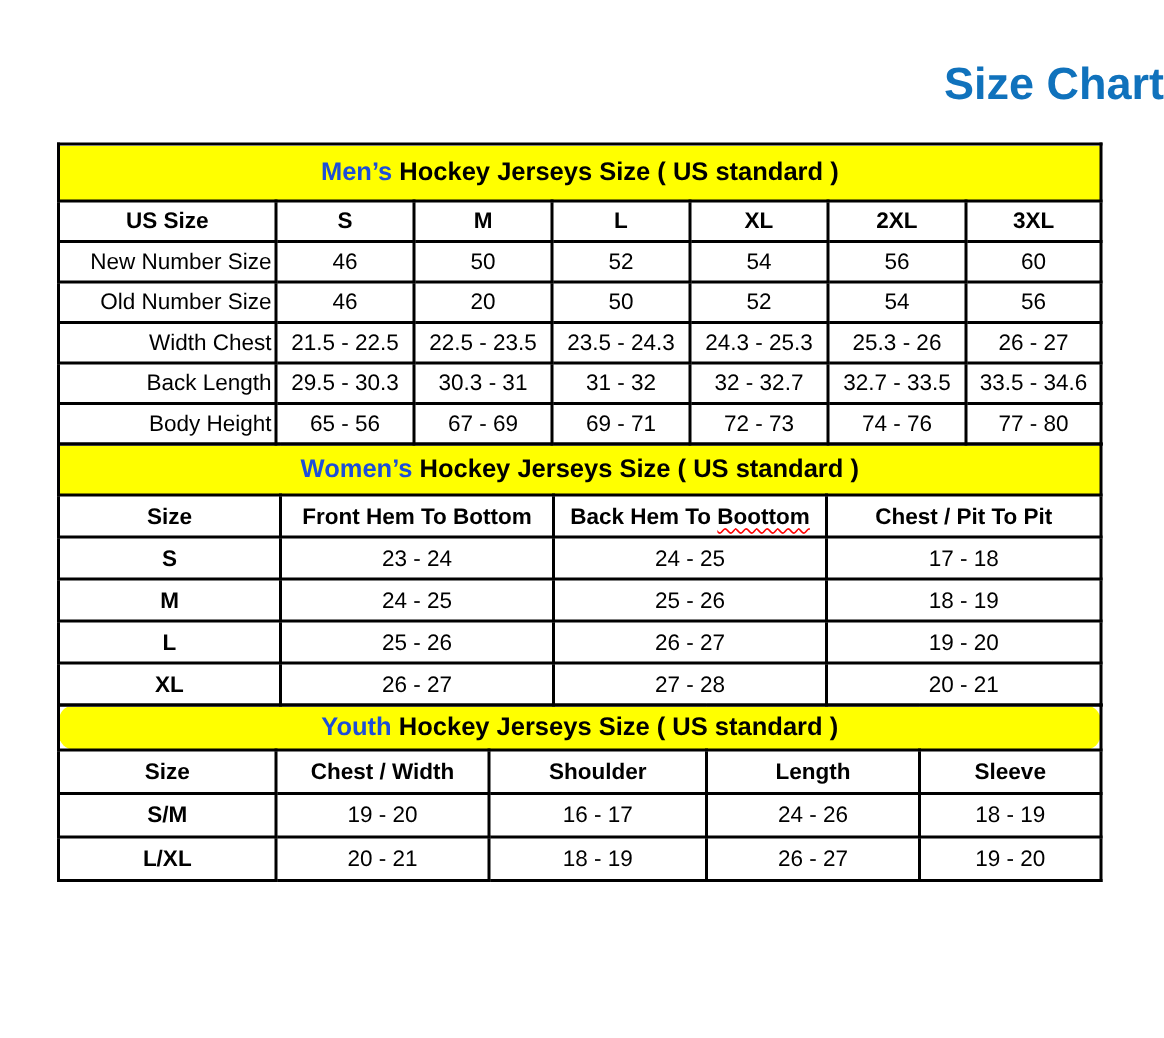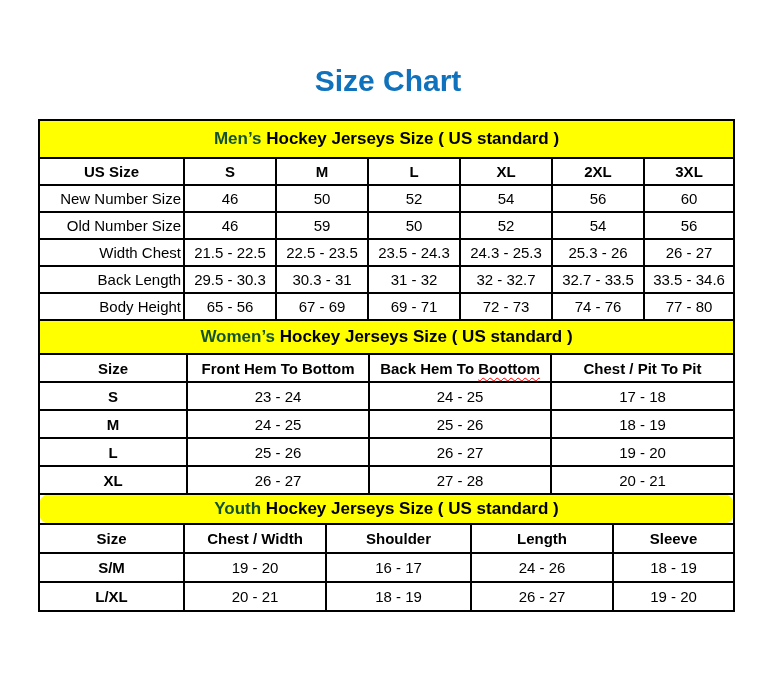--- a/index.html
+++ b/index.html
@@ -2,41 +2,41 @@
 <html><head>
 <meta charset="utf-8">
 <style>
   html, body { margin: 0; padding: 0; background: #ffffff; }
   .page {
     width: 776px; height: 692px; background: #ffffff; position: relative;
     font-family: "Liberation Sans", sans-serif; color: #000;
     overflow: hidden;
   }
   .page-title {
-    margin: 0; padding-top: 64px; padding-bottom: 0;
-    text-align: center; color: #1072BC;
+    margin: 0; padding-top: 40px; padding-bottom: 0;
+    text-align: right; color: #1072BC;
     font-size: 30px; font-weight: bold; line-height: 1.1;
   }
   .tables-wrap { margin-top: 22px; }
   table.size-table {
     border-collapse: collapse; table-layout: fixed;
     margin-left: 38px; width: 695px;
   }
   table.size-table + table.size-table { margin-top: -2px; }
   .size-table td, .size-table th {
     border: 2px solid #000; text-align: center; vertical-align: middle;
     padding: 0 2px; font-size: 15px; overflow: hidden; white-space: nowrap;
   }
   tr.band td {
     background: #FFFF00; font-weight: bold; font-size: 17px;
   }
   tr.band.men-band td { height: 36px; }
   tr.band.women-band td { height: 32px; margin-top: 24px; }
   tr.band.youth-band td { height: 28px; border-radius: 11px; }
-  .red { color: #14532d; }
+  .red { color: #1d4ed8; }
   tr.cols th { font-weight: bold; }
   .men-tbl tr { height: 27px; }
   .women-tbl tr { height: 28px; }
   .youth-tbl tr { height: 29px; }
   td.rowlabel { font-weight: normal; text-align: right; }
   th.rowlabel-bold, td.rowlabel-bold { font-weight: bold; }
   .squiggle {
     text-decoration-line: underline;
     text-decoration-style: wavy;
     text-decoration-color: #FF0000;
@@ -83,21 +83,21 @@
         <td>46</td>
         <td>50</td>
         <td>52</td>
         <td>54</td>
         <td>56</td>
         <td>60</td>
       </tr>
       <tr>
         <td class="rowlabel">Old Number Size</td>
         <td>46</td>
-        <td>59</td>
+        <td>20</td>
         <td>50</td>
         <td>52</td>
         <td>54</td>
         <td>56</td>
       </tr>
       <tr>
         <td class="rowlabel">Width Chest</td>
         <td>21.5 - 22.5</td>
         <td>22.5 - 23.5</td>
         <td>23.5 - 24.3</td>

